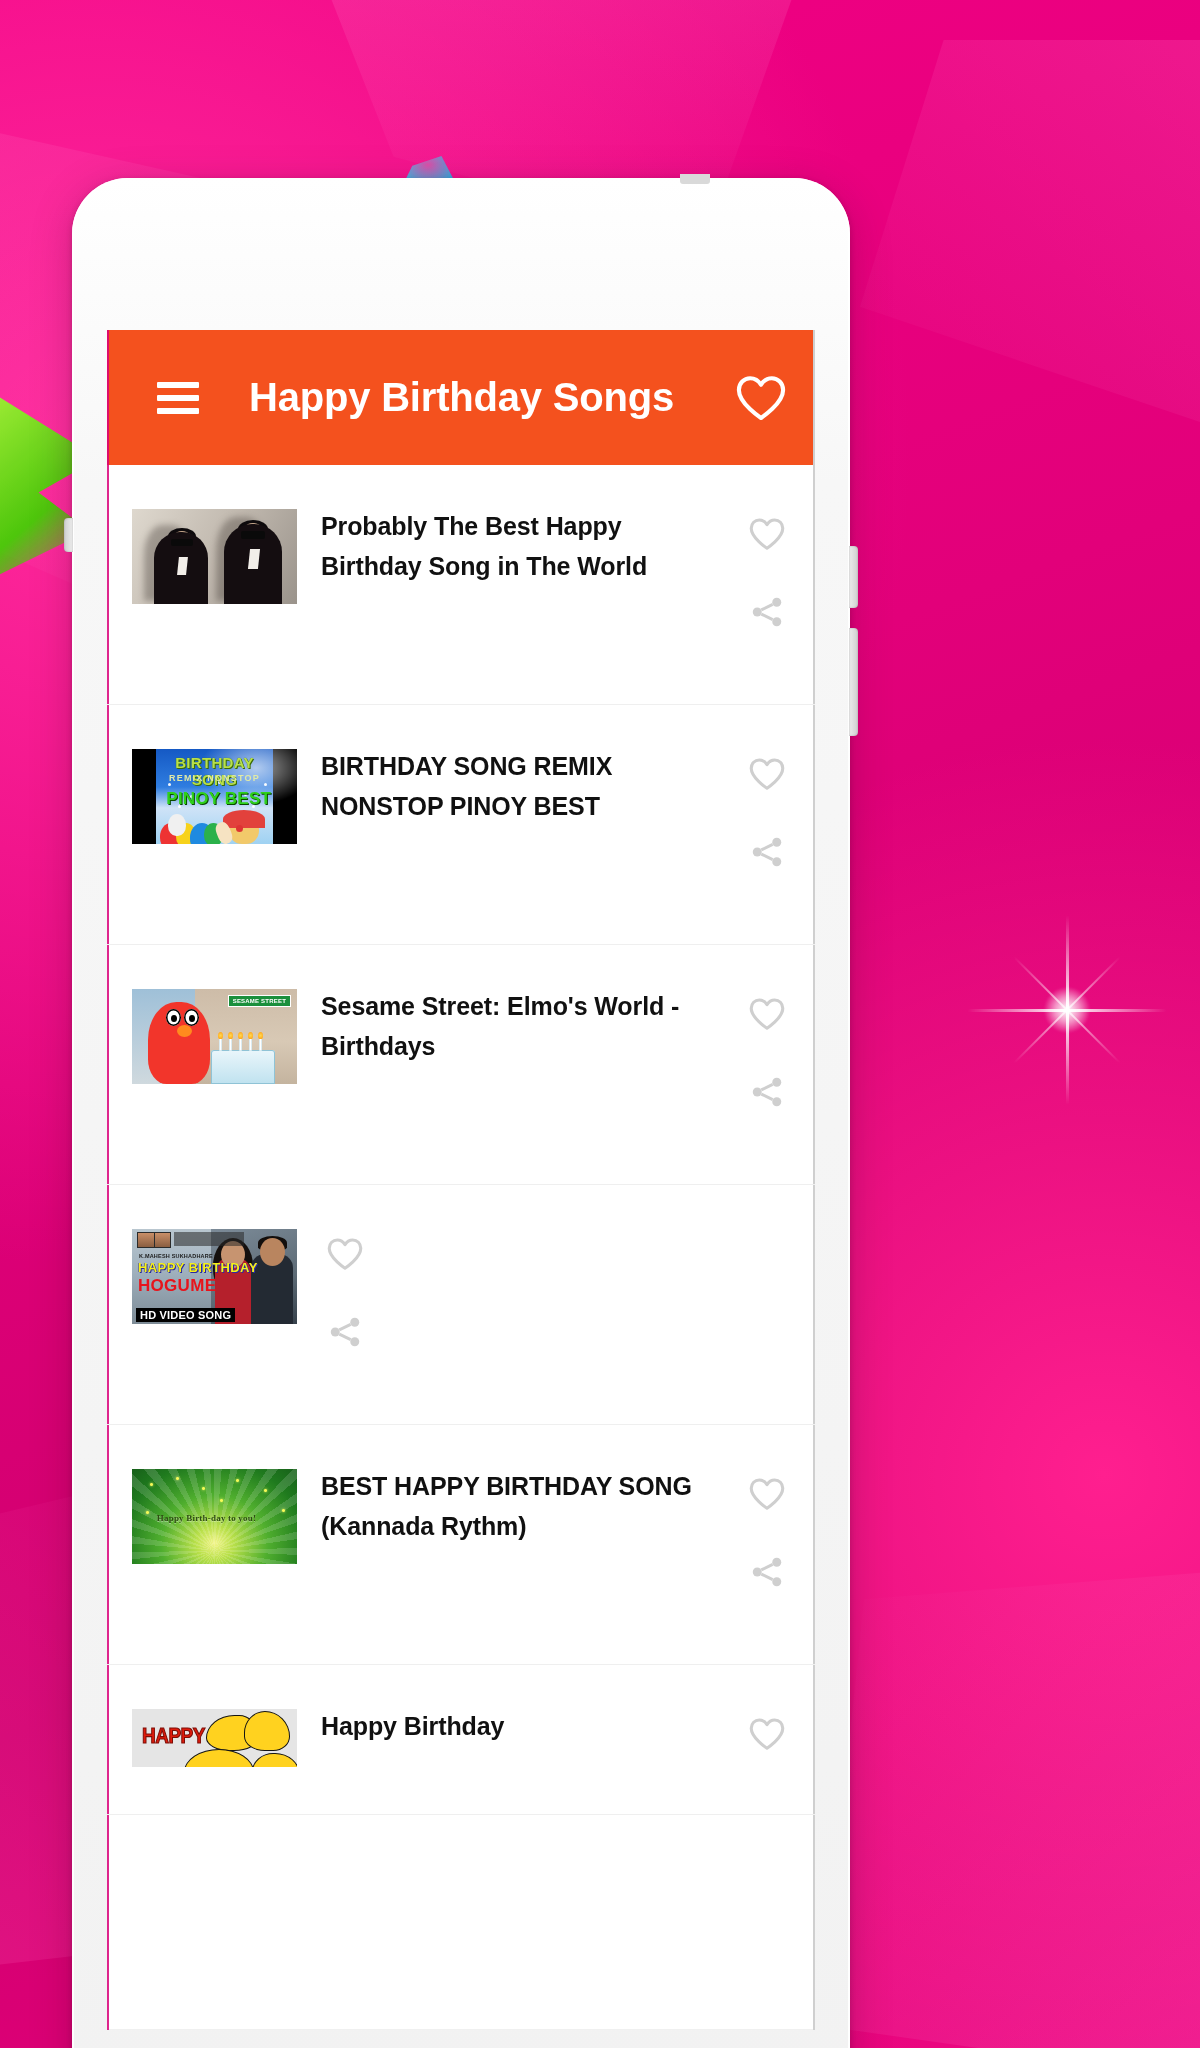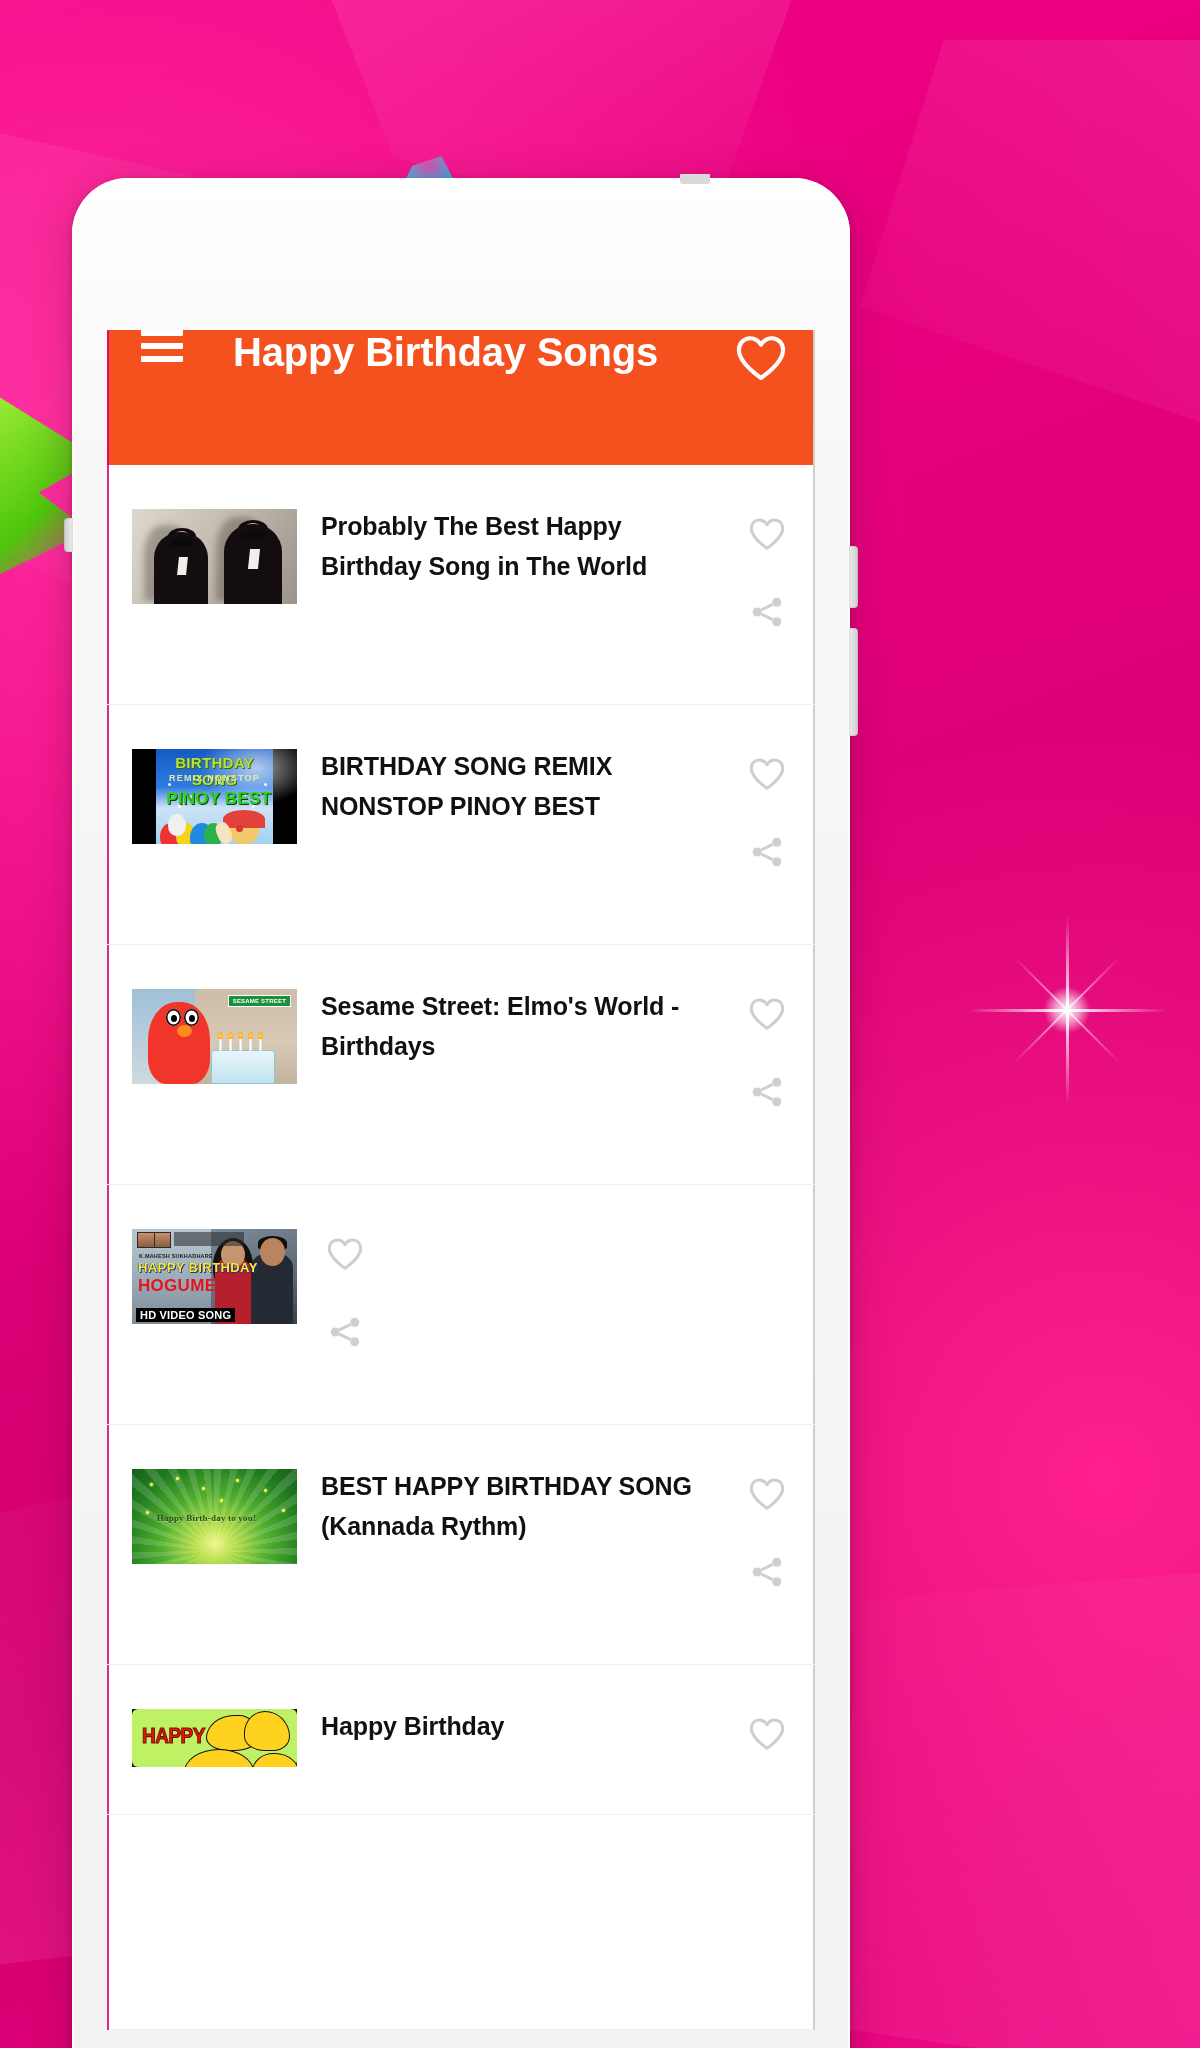--- a/index.html
+++ b/index.html
@@ -132,22 +132,22 @@
     justify-content:flex-end; padding:0 20px 0 0; gap:10px; color:#fff;
   }
   .sig{ width:26px; height:22px; position:relative; }
   .sig svg{ display:block; }
   .batt{ width:20px; height:26px; position:relative; }
   .clock{ font-size:29px; font-weight:400; letter-spacing:.5px; line-height:1;
           font-family:"Liberation Sans", sans-serif; }
 
   
   .appbar{
-    height:135px; background:#F4511E; display:flex; 
-    padding:0 26px 0 34px; gap:0;
+    height:135px; background:#F4511E; display:flex; align-items:center;
+    padding:0 26px 0 50px; gap:0;
   }
   .hamburger{ width:42px; height:32px; display:flex; flex-direction:column;
               justify-content:space-between; cursor:pointer; flex:0 0 auto; }
   .hamburger span{ display:block; height:6px; background:#fff; border-radius:1px; }
   .appbar-title{
     flex:1 1 auto; color:#fff; font-size:40px; font-weight:700;
     letter-spacing:-.2px; margin-left:50px; white-space:nowrap;
   }
   .appbar-fav{ flex:0 0 auto; width:56px; height:56px; display:flex;
                align-items:center; justify-content:center; cursor:pointer; }
@@ -278,21 +278,21 @@
   .t5 .rays{ position:absolute; inset:0;
     background:repeating-conic-gradient(from 0deg at 50% 86%,
       rgba(255,255,255,.14) 0deg 5deg, rgba(255,255,255,0) 5deg 11deg); }
   .t5 .sparks i{ position:absolute; width:2.5px; height:2.5px; border-radius:50%;
       background:rgba(255,255,90,.95); box-shadow:0 0 3px rgba(255,255,120,.9); }
   .t5 .cap{ position:absolute; left:0; right:16px; top:44px; text-align:center;
       font-size:9px; font-weight:700; color:#2e4d12; letter-spacing:.2px;
       text-shadow:0 1px 0 rgba(255,255,255,.35); font-family:"Liberation Serif", serif; }
 
   
-  .t6{ background:#bef264;border-radius:6px; }
+  .t6{ background:#e5e5e5; }
   .t6 .happy{ position:absolute; left:10px; top:16px; font-size:19px; font-weight:700;
       color:#e01b0c; letter-spacing:-.5px; -webkit-text-stroke:1px #7a0d06;
       transform:scaleY(1.15); font-family:"Liberation Sans", sans-serif; }
   .t6 .pet{ position:absolute; background:#ffd21f; border:1.5px solid #141414; }
   .t6 .pa{ left:74px; top:6px; width:52px; height:36px; border-radius:60% 40% 50% 50%/70% 60% 40% 40%; }
   .t6 .pb{ left:112px; top:2px; width:46px; height:40px; border-radius:50% 60% 40% 50%/60% 70% 40% 40%; }
   .t6 .pc{ left:52px; top:40px; width:70px; height:46px; border-radius:50% 50% 45% 45%; }
   .t6 .pd{ left:120px; top:44px; width:48px; height:42px; border-radius:46% 54% 50% 50%; }
 </style>
 </head>

